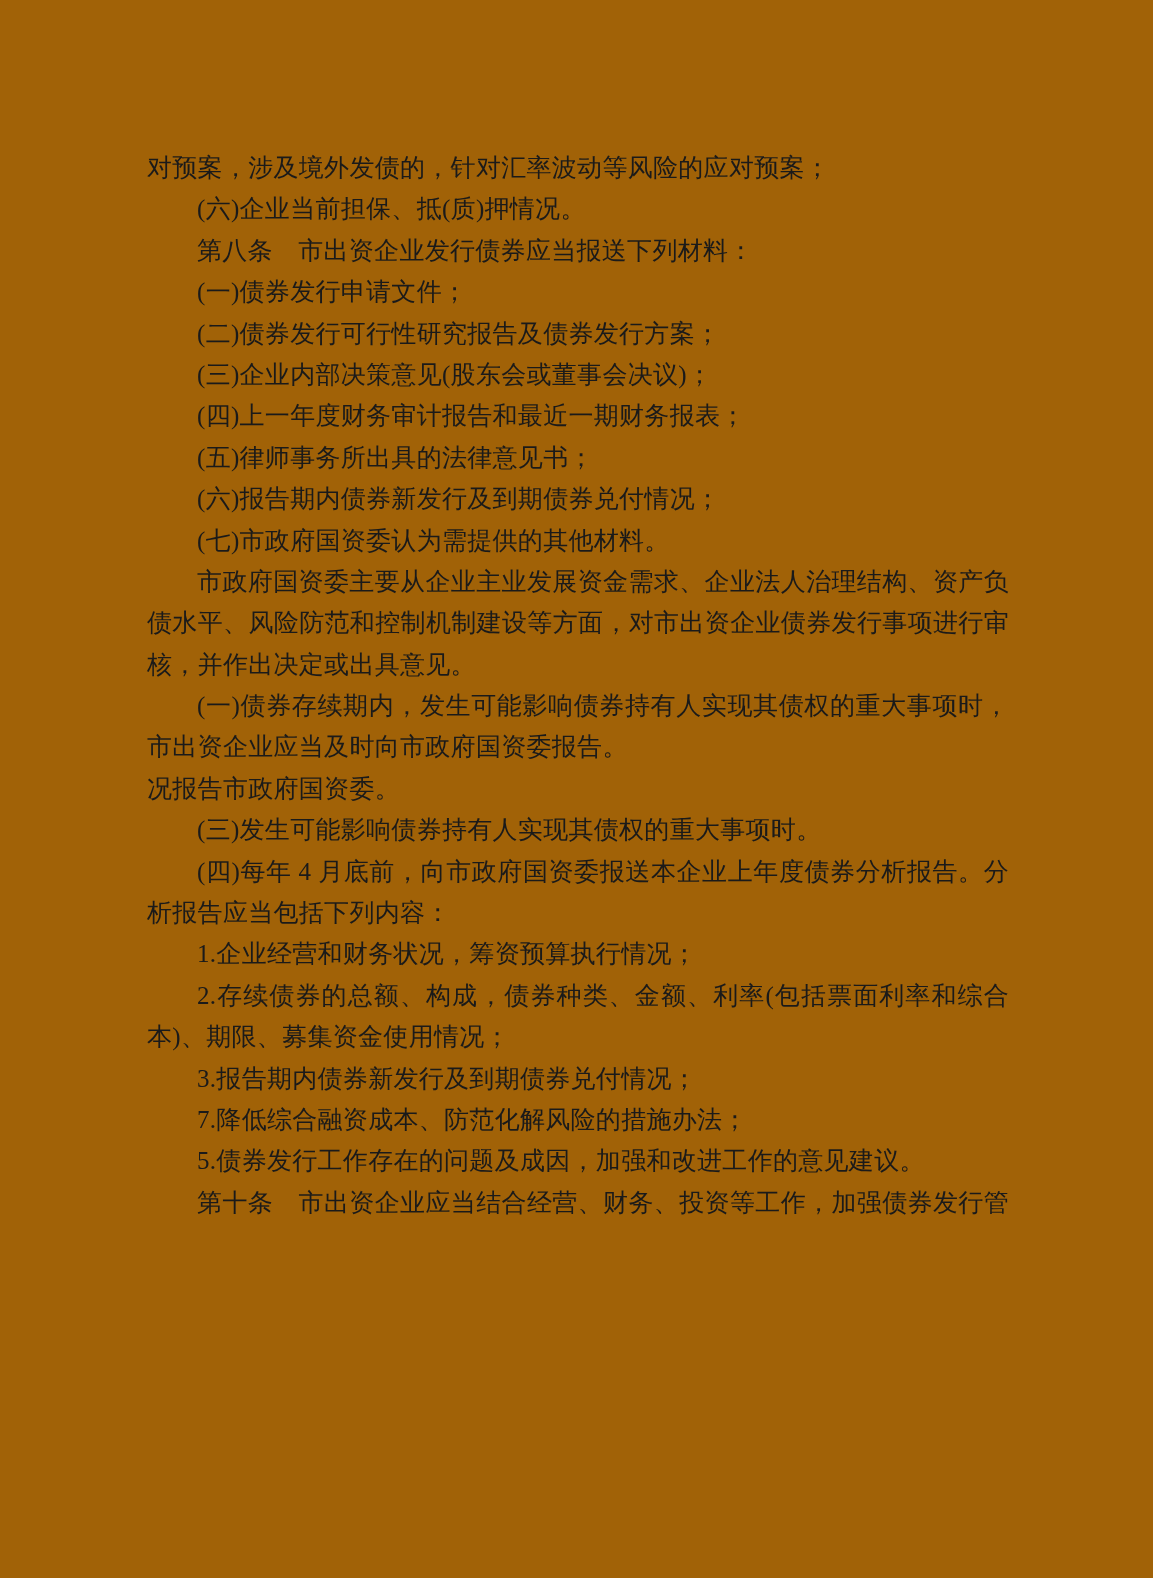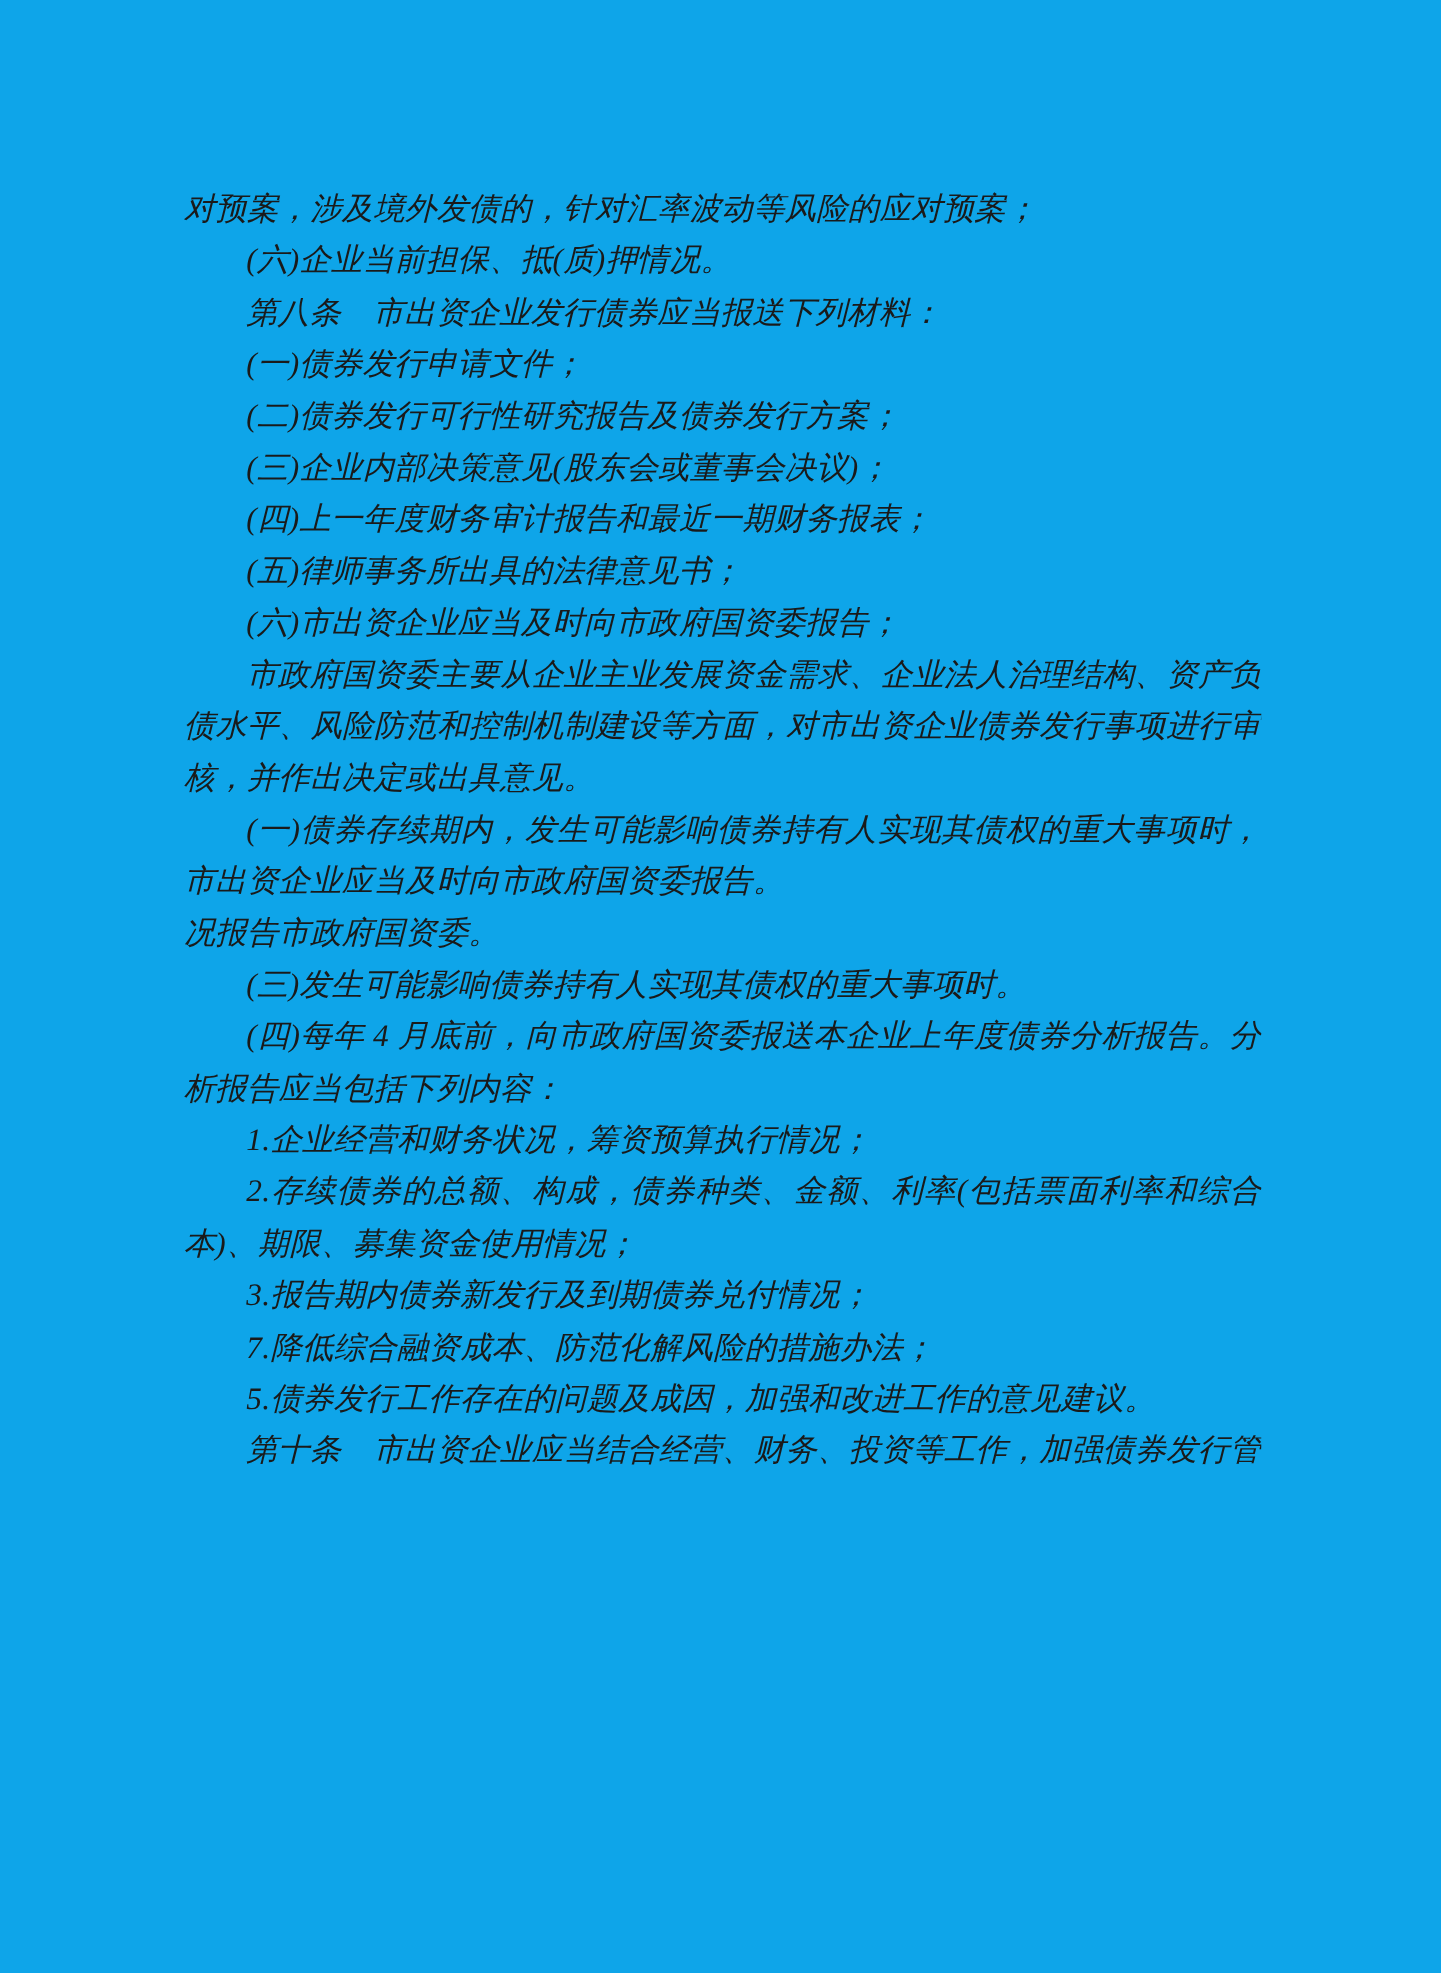--- a/index.html
+++ b/index.html
@@ -40,31 +40,32 @@
   .text-line.fill {
     white-space: normal;
     text-align: justify;
     text-align-last: justify;
     overflow: hidden;
   }
 </style>
 </head>
 <body>
 
-<div class="page" style="background: #0ea5e9; font-style: italic;">
+<div class="page" style="background: #a16207;">
   <div class="doc-body" style="color: rgb(26, 26, 26);">
       <div class="text-line">对预案，涉及境外发债的，针对汇率波动等风险的应对预案；</div>
       <div class="text-line indent">(六)企业当前担保、抵(质)押情况。</div>
       <div class="text-line indent">第八条　市出资企业发行债券应当报送下列材料：</div>
       <div class="text-line indent">(一)债券发行申请文件；</div>
       <div class="text-line indent">(二)债券发行可行性研究报告及债券发行方案；</div>
       <div class="text-line indent">(三)企业内部决策意见(股东会或董事会决议)；</div>
       <div class="text-line indent">(四)上一年度财务审计报告和最近一期财务报表；</div>
       <div class="text-line indent">(五)律师事务所出具的法律意见书；</div>
-      <div class="text-line indent">(六)市出资企业应当及时向市政府国资委报告；</div>
+      <div class="text-line indent">(六)报告期内债券新发行及到期债券兑付情况；</div>
+      <div class="text-line indent">(七)市政府国资委认为需提供的其他材料。</div>
       <div class="text-line indent fill">市政府国资委主要从企业主业发展资金需求、企业法人治理结构、资产负</div>
       <div class="text-line fill">债水平、风险防范和控制机制建设等方面，对市出资企业债券发行事项进行审</div>
       <div class="text-line">核，并作出决定或出具意见。</div>
       <div class="text-line indent fill">(一)债券存续期内，发生可能影响债券持有人实现其债权的重大事项时，</div>
       <div class="text-line">市出资企业应当及时向市政府国资委报告。</div>
       <div class="text-line">况报告市政府国资委。</div>
       <div class="text-line indent">(三)发生可能影响债券持有人实现其债权的重大事项时。</div>
       <div class="text-line indent fill">(四)每年 4 月底前，向市政府国资委报送本企业上年度债券分析报告。分</div>
       <div class="text-line">析报告应当包括下列内容：</div>
       <div class="text-line indent">1.企业经营和财务状况，筹资预算执行情况；</div>

